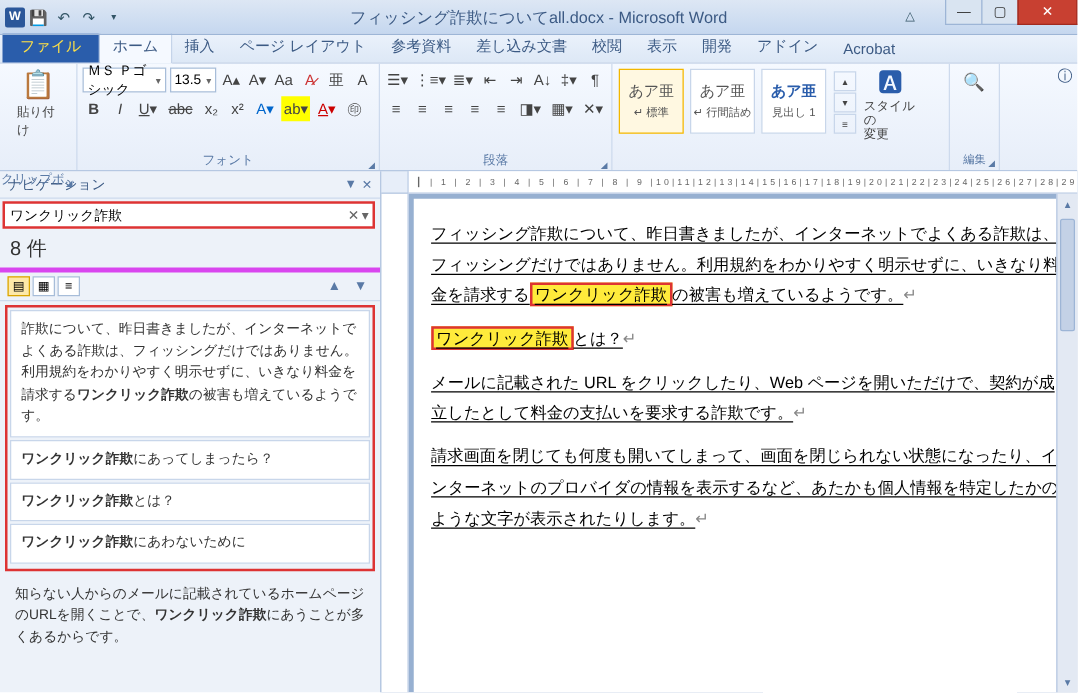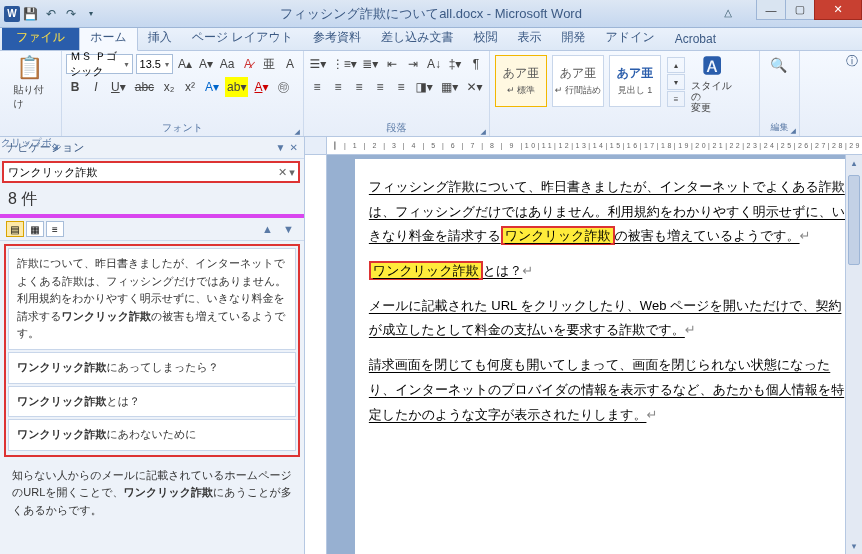--- a/index.html
+++ b/index.html
@@ -59,21 +59,21 @@
 .resultbox { border: 2px solid #d33; padding: 2px; margin-bottom: 4px; }
 .result-item { background: #fff; border: 1px solid #c8d6ea; padding: 6px 8px; font-size: 11px; color: #333; margin-bottom: 2px; line-height: 1.6; }
 .result-item b { font-weight: bold; }
 .plainresult { padding: 6px 8px; font-size: 11px; color: #333; line-height: 1.6; }
 
 
 .docarea { flex: 1; display: flex; flex-direction: column; background: #97b0d1; position: relative; }
 .rulerwrap { display:flex; height: 18px; background: #e7eef9; }
 .ruler-corner { width: 22px; border-right:1px solid #b6c8e2; border-bottom:1px solid #b6c8e2;}
 .ruler { flex:1; background: #fff; font-size: 7px; color: #666; border-bottom: 1px solid #b6c8e2; overflow: hidden; white-space: nowrap; letter-spacing: 2.5px; padding-left: 6px; display:flex; align-items:center;}
-.docbody { flex:1; display:flex; overflow:hidden;gap:24px;}
+.docbody { flex:1; display:flex; overflow:hidden;}
 .vruler { width: 22px; background:#fff; border-right:1px solid #b6c8e2;}
 .page { flex: 1; background: #fff; margin: 4px 0 0 4px; padding: 16px 10px 10px 14px; font-size: 13px; line-height: 1.9; color: #000; font-family: "MS Gothic", monospace; overflow:hidden;}
 .page p { margin-bottom: 10px; text-decoration: underline; text-underline-offset: 3px; }
 .page .hl { background: #ffeb3b; }
 .page .boxed { border: 2px solid #d33; padding: 0 2px; display: inline; }
 .page .pilcrow { color: #888; text-decoration: none; display:inline-block;}
 .scrollbar-v { position:absolute; right:0; top:18px; bottom:0; width:17px; background:#e3e9f3; border-left:1px solid #b6c8e2;}
 .scrollbar-v .thumb{ position:absolute; left:2px; right:2px; top:20px; height:90px; background:#c3d1e6; border:1px solid #9db5d6; border-radius:2px;}
 .scrollbar-v .arr { position:absolute; left:0;right:0; height:16px; display:flex;align-items:center;justify-content:center; font-size:9px; color:#5a7aa6;}
 </style>

